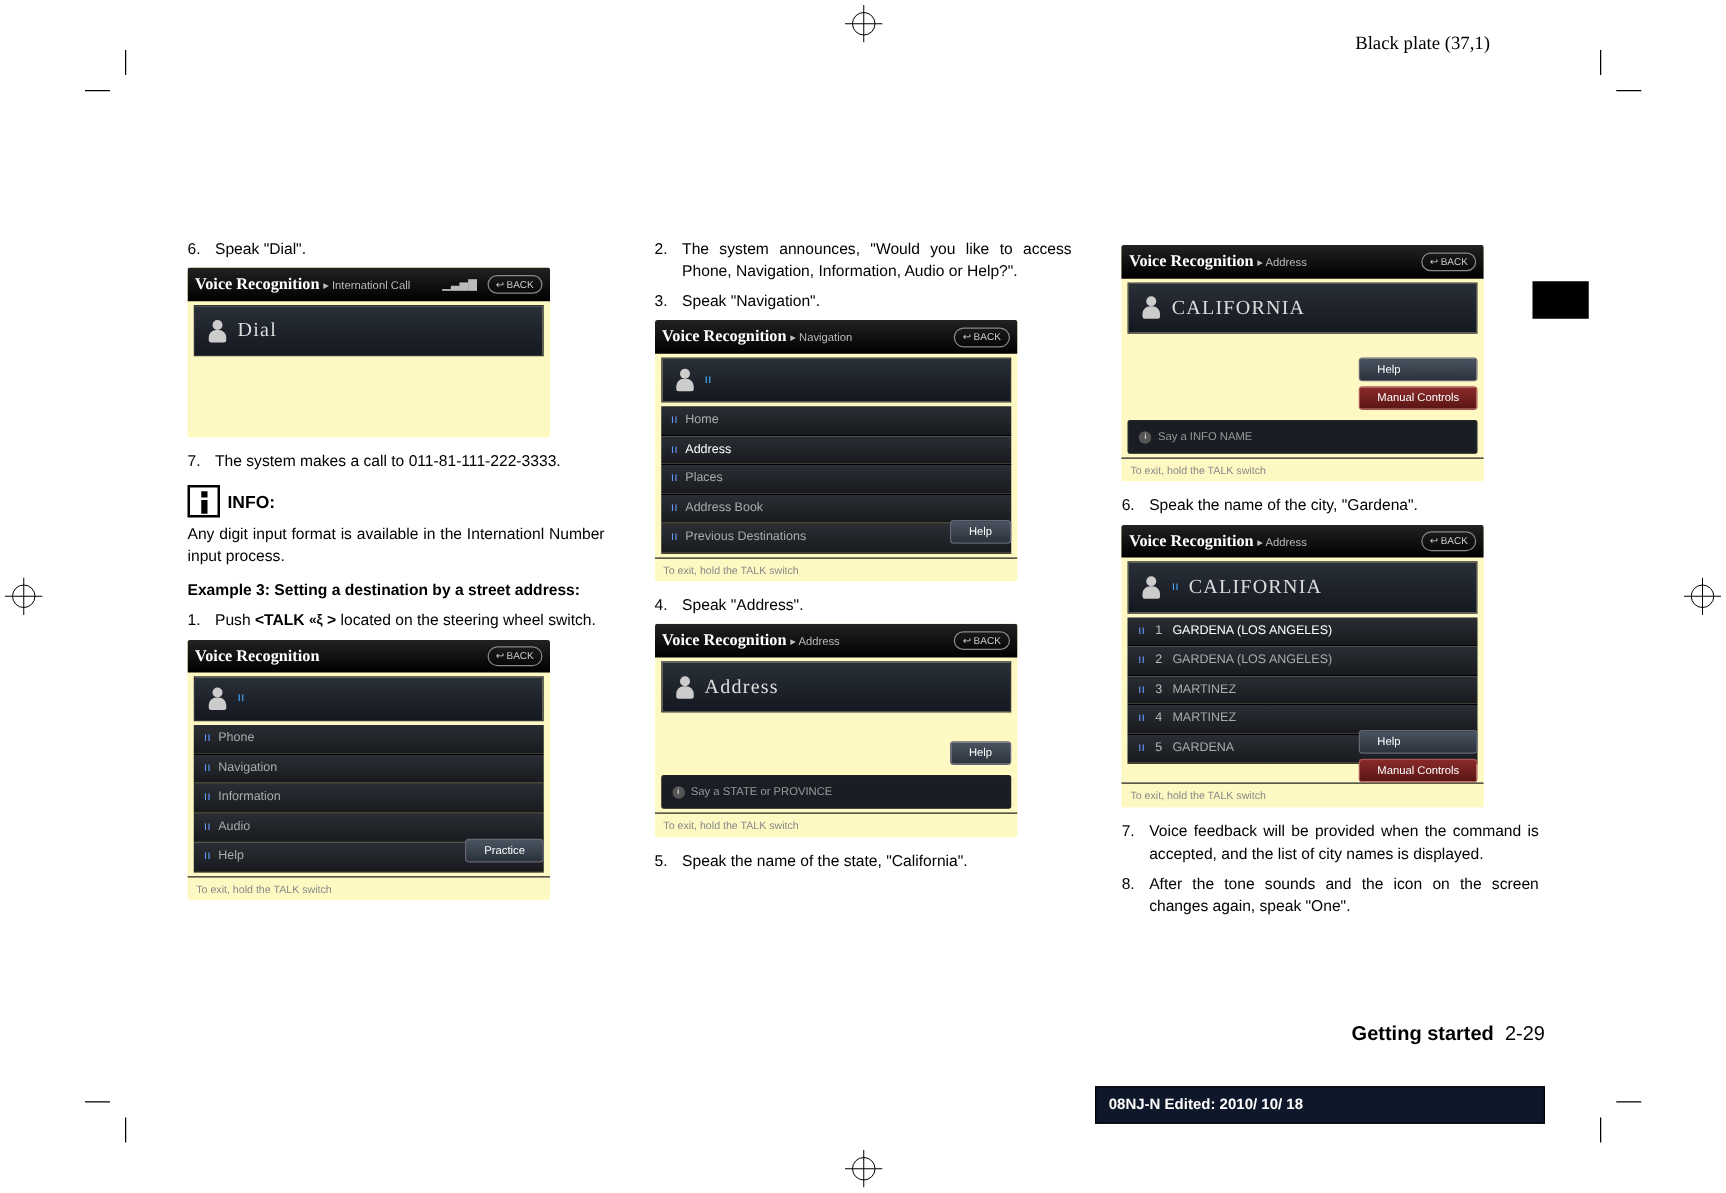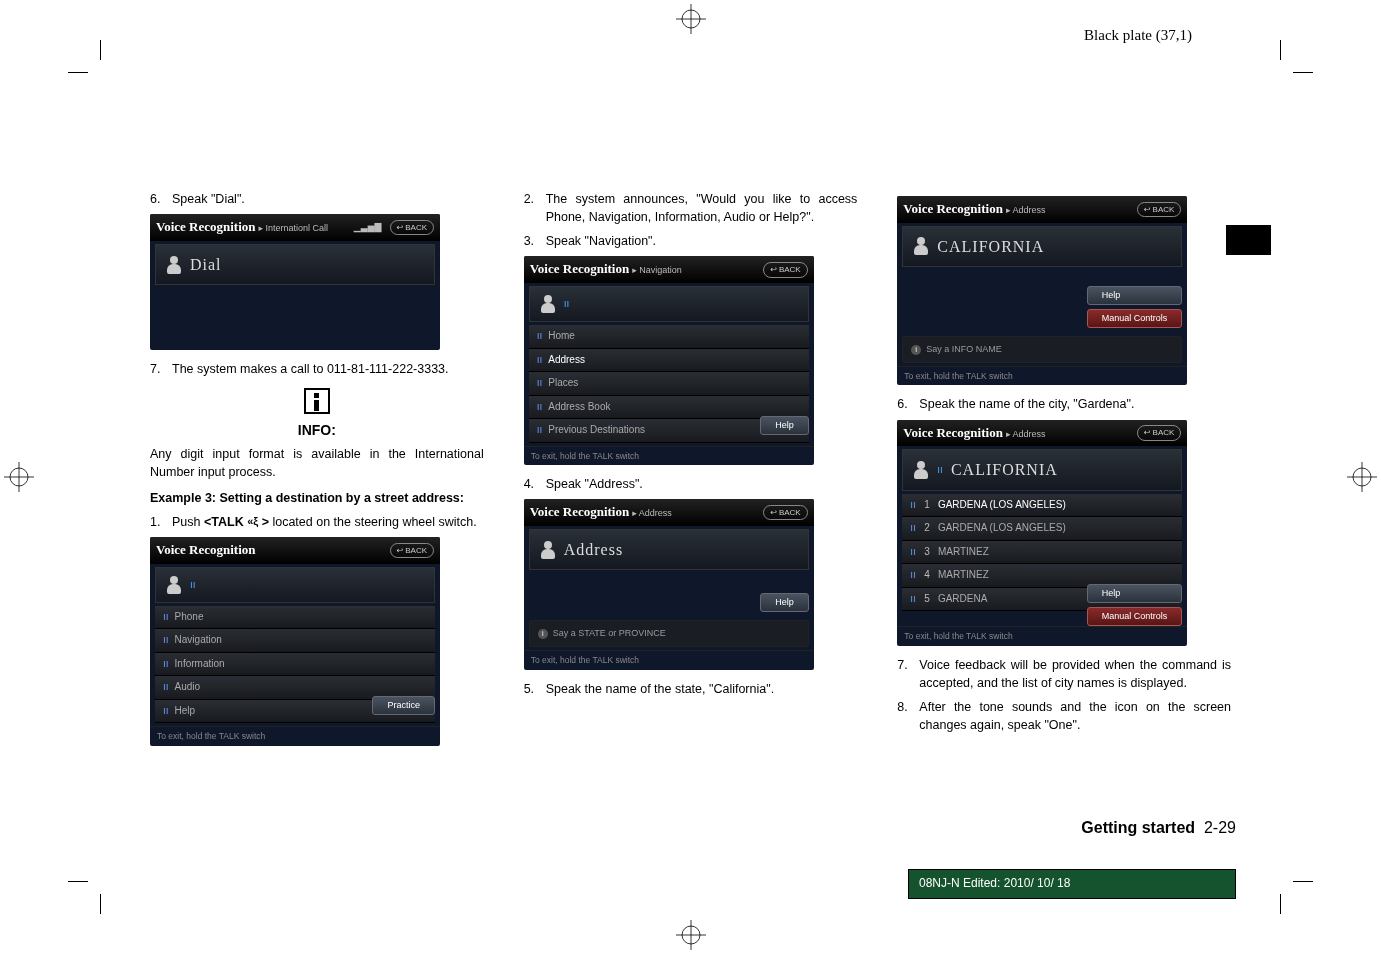--- a/index.html
+++ b/index.html
@@ -67,35 +67,35 @@
     margin-top: 170px;
     padding: 0 70px;
   }
   .col { flex: 1; min-width: 0; }
   .col p, .col ol li { text-align: justify; }
   ol { list-style: none; padding: 0; }
   ol li { display: flex; margin-bottom: 6px; }
   ol li .num { width: 22px; flex-shrink: 0; }
   ol li .txt { flex: 1; }
 
-  .info-box { display: flex; align-items: center; gap: 6px; margin: 10px 0 4px; flex-direction: column; }
+  .info-box { display: flex; align-items: center; gap: 6px; margin: 10px 0 4px; }
   .info-icon {
     width: 26px; height: 26px; border: 2px solid #000;
     display: flex; align-items: flex-end; justify-content: center;
     position: relative; font-weight: bold; font-size: 18px;
   }
   .info-icon::before { content: ""; position:absolute; top:3px; width:5px; height:5px; background:#000; }
   .info-icon::after { content: ""; position:absolute; top:10px; width:5px; height:11px; background:#000; }
   .info-label { font-weight: bold; font-size: 14px; }
   .col-text { margin-bottom: 8px; }
   .example-heading { font-weight: bold; margin-bottom: 6px; margin-top: 4px; }
 
   
   .vr {
-    background: #0f172a;
+    background: #fef9c3;
     color: #ddd;
     font-size: 10px;
     border-radius: 2px;
     margin: 6px 0 10px;
     width: 290px;
     overflow: hidden;
   }
   .vr-header {
     display: flex;
     align-items: center;
@@ -158,24 +158,24 @@
     right: 145px;
     font-size: 16px;
   }
   .footer-right b { font-weight: bold; }
   .edition-box {
     position: absolute;
     bottom: 55px;
     right: 145px;
     border: 1.5px solid #000;
     padding: 3px 10px;
-    font-size: 12px; font-weight: normal;
-    width: 328px;
+    font-size: 12px; font-weight: bold;
+    width: 360px;
     color:#fff;
-    background:#14532d;
+    background:#0f172a;
     line-height:1.8;
   }
   .talk-icon { font-size: 11px; position: relative; top: -1px; }
 </style>
 </head>
 <body>
 
 <svg class="reg-mark-top" viewBox="0 0 30 30">
     <circle cx="15" cy="15" r="9" fill="none" stroke="#000" stroke-width="0.8"></circle>
     <line x1="15" y1="0" x2="15" y2="30" stroke="#000" stroke-width="0.8"></line>
@@ -237,21 +237,21 @@
       <li>
           <span class="num">7.</span>
           <span class="txt">The system makes a call to 011-81-111-222-3333.</span>
         </li>
     </ol>
 
     <div class="info-box">
       <div class="info-icon"></div>
       <span class="info-label">INFO:</span>
     </div>
-    <p class="col-text">Any digit input format is available in the International Number input process.</p>
+    <p class="col-text">Any digit input format is available in the Internationl Number input process.</p>
 
     <p class="example-heading">Example 3: Setting a destination by a street address:</p>
 
     <ol>
       <li>
           <span class="num">1.</span>
           <span class="txt"><span>Push </span><b><span>&lt;TALK </span><span class="talk-icon">«ξ</span><span> &gt;</span></b><span> located on the steering wheel switch.</span></span>
         </li>
     </ol>
 

